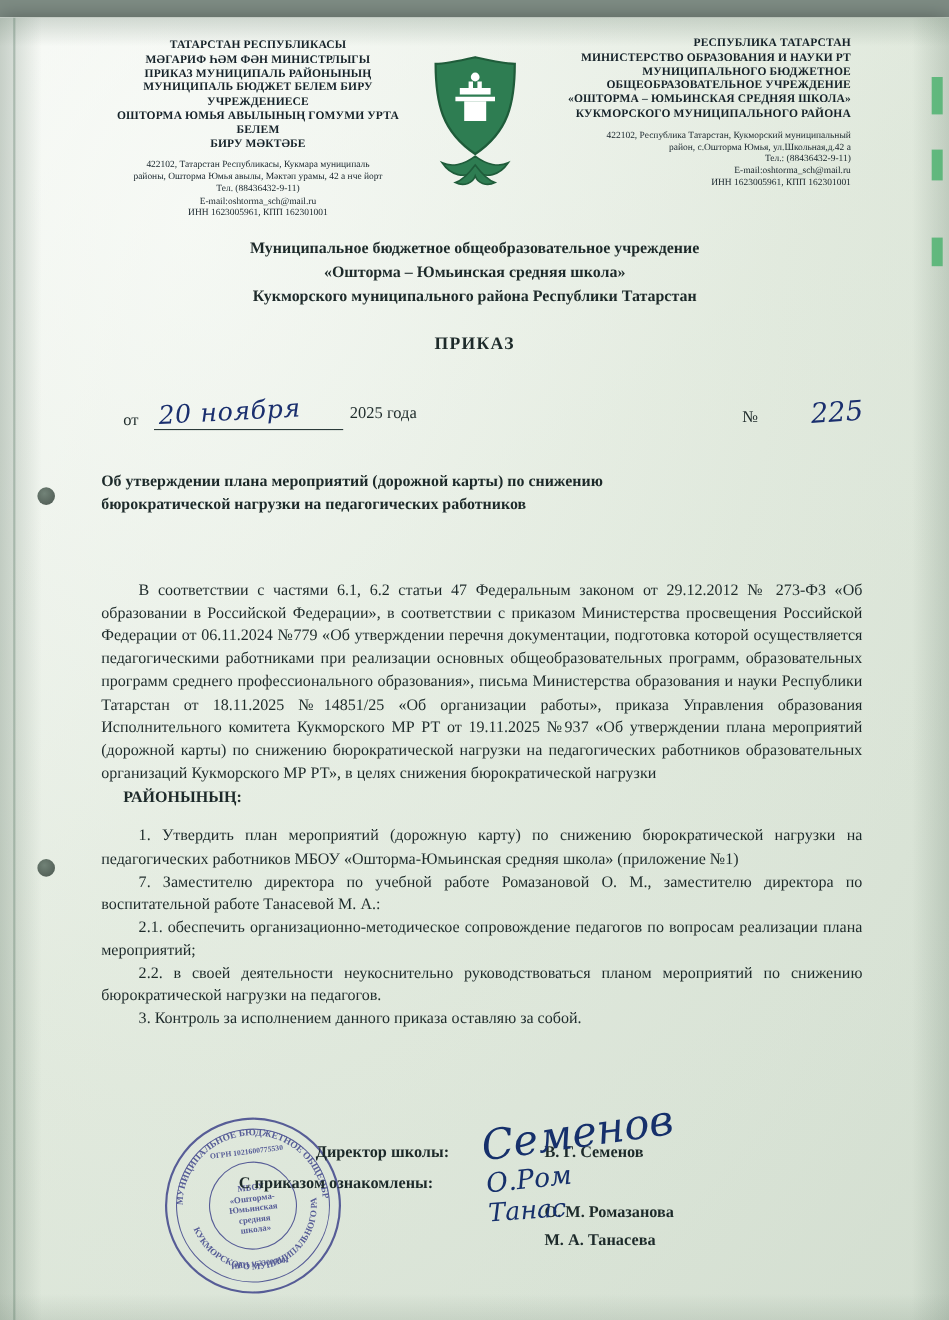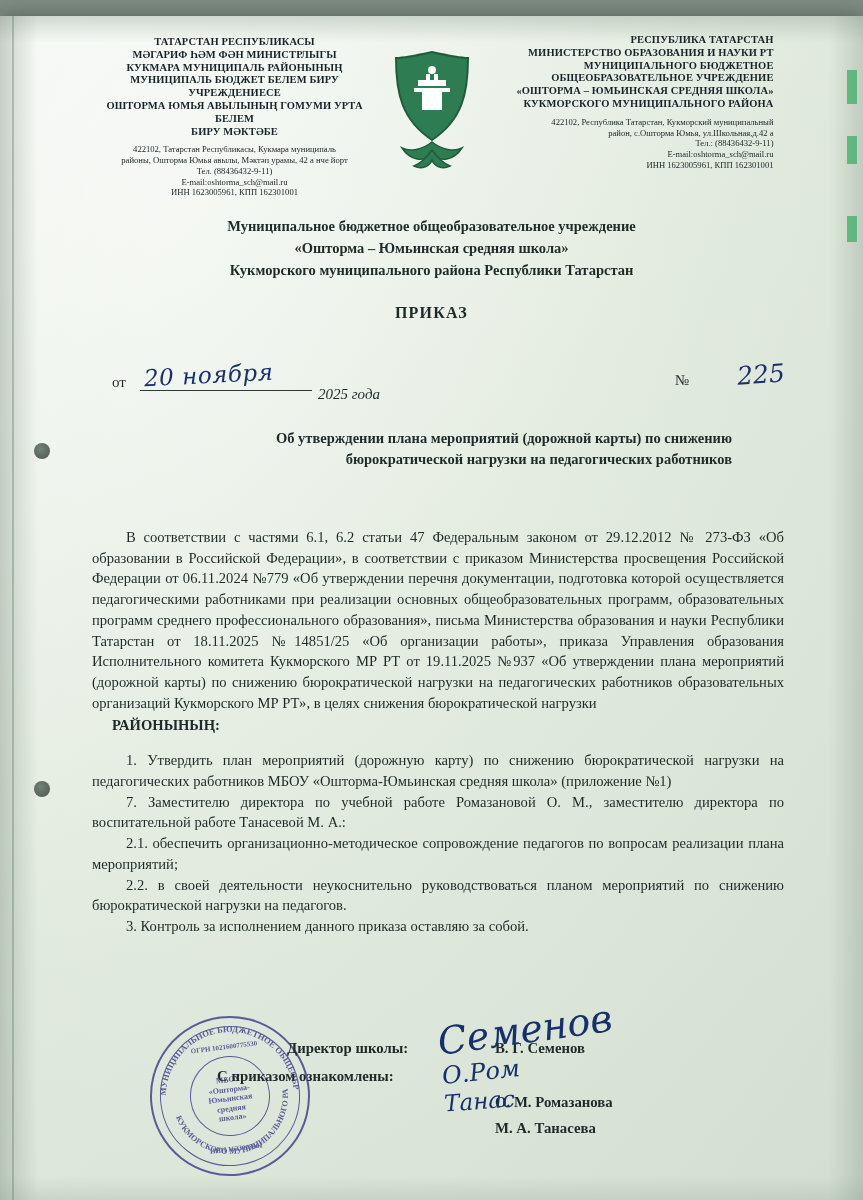--- a/index.html
+++ b/index.html
@@ -131,41 +131,41 @@
     font-style: italic;
     font-size: 23px;
     color: #1a2f6e;
     transform: rotate(-3deg);
     letter-spacing: 0.5px;
   }
   .dateline .underline-date {
     position: absolute; left: 28px; top: 22px; width: 172px; height: 1px;
     background: #2b3a3a;
   }
-  .dateline .year { position: absolute; left: 206px; top: 18px; font-style: italic; }
+  .dateline .year { position: absolute; left: 206px; top: 0; }
   .dateline .no-sign { position: absolute; right: 96px; top: 4px; font-size: 15px; }
   .dateline .hand-num {
     position: absolute; right: 0; top: -8px;
     font-family: "DejaVu Serif", serif;
     font-style: italic;
     font-size: 25px;
     color: #1a2f6e;
     transform: rotate(-4deg);
   }
 
   
   .subject {
     position: absolute;
     top: 412px;
     left: 92px;
     width: 640px;
     font-weight: bold;
     font-size: 14.5px;
     line-height: 1.42;
-    text-align: right;
+    text-align: left;
   }
 
   
   .body {
     position: absolute;
     top: 511px;
     left: 92px;
     width: 692px;
     font-size: 14.6px;
     line-height: 1.42;
@@ -256,21 +256,21 @@
   <div class="green-mark g1"></div>
   <div class="green-mark g2"></div>
   <div class="green-mark g3"></div>
 
   <div class="letterhead">
 
     <div class="lh-col left">
       <div class="lh-title">
         <div>ТАТАРСТАН  РЕСПУБЛИКАСЫ</div>
         <div>МӘГАРИФ ҺӘМ ФӘН МИНИСТРЛЫГЫ</div>
-        <div>КУКМАРА МУНИЦИПАЛЬ РАЙОНЫНЫҢ</div>
+        <div>ПРИКАЗ МУНИЦИПАЛЬ РАЙОНЫНЫҢ</div>
         <div>МУНИЦИПАЛЬ БЮДЖЕТ БЕЛЕМ БИРУ УЧРЕЖДЕНИЕСЕ</div>
         <div>ОШТОРМА ЮМЬЯ АВЫЛЫНЫҢ ГОМУМИ УРТА БЕЛЕМ</div>
         <div>БИРУ МӘКТӘБЕ</div>
       </div>
       <div class="lh-small" style="margin-top:6px;">
         <div>422102,  Татарстан Республикасы, Кукмара муниципаль</div>
         <div>районы, Ошторма Юмья авылы, Мәктәп урамы, 42 а нче йорт</div>
         <div>Тел. (88436432-9-11)</div>
         <div>E-mail:oshtorma_sch@mail.ru</div>
         <div>ИНН 1623005961, КПП 162301001</div>

